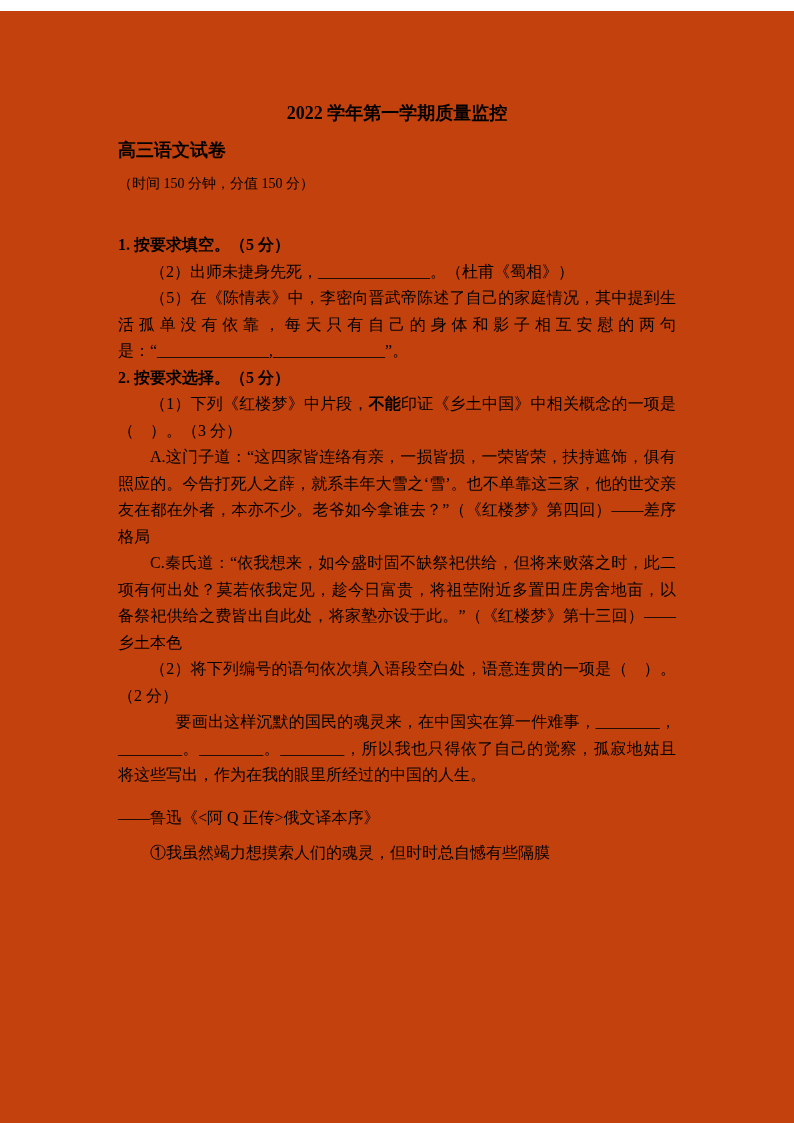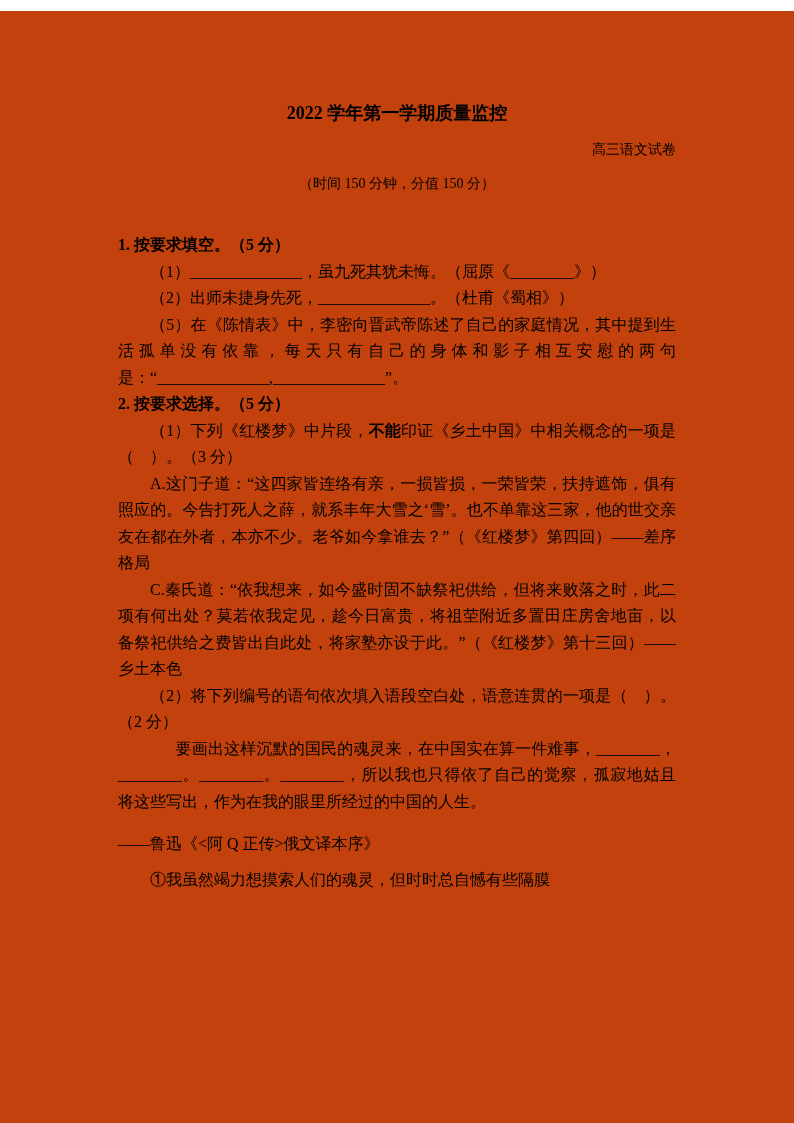--- a/index.html
+++ b/index.html
@@ -19,30 +19,30 @@
     font-family: "Liberation Serif", "DejaVu Serif", serif;
   }
   .title {
     font-size: 18px;
     line-height: 24px;
     font-weight: bold;
     text-align: center;
     margin: 0 0 13px 0;
   }
   .subtitle {
-    font-size: 14px;
+    font-size: 18px;
     line-height: 24px;
-    font-weight: normal;
-    text-align: right;
+    font-weight: bold;
+    text-align: left;
     margin: 0 0 12px 0;
   }
   .meta {
     font-size: 14px;
     line-height: 20px;
-    text-align: center;
+    text-align: left;
     margin: 0 0 38px 0;
   }
   .part-heading {
     font-size: 16px;
     line-height: 22px;
     font-weight: bold;
     text-align: center;
     margin: 0 0 15px 0;
   }
   p.body-line {
@@ -75,21 +75,20 @@
 <body>
 
 <div class="page">
 
   <h1 class="title">2022 学年第一学期质量监控</h1>
   <h2 class="subtitle">高三语文试卷</h2>
   <p class="meta">（时间 150 分钟，分值 150 分）</p>
 
 
   <p class="body-line q-heading">1. 按要求填空。（5 分）</p>
-  <p class="body-line indent2">（1）______________，虽九死其犹未悔。（屈原《________》）</p>
   <p class="body-line indent2">（2）出师未捷身先死，______________。（杜甫《蜀相》）</p>
   <p class="body-line indent2">（5）在《陈情表》中，李密向晋武帝陈述了自己的家庭情况，其中提到生活孤单没有依靠，每天只有自己的身体和影子相互安慰的两句是：“______________,______________”。</p>
 
   <p class="body-line q-heading">2. 按要求选择。（5 分）</p>
 
   <p class="body-line indent2"><span>（1）下列《红楼梦》中片段，</span><span class="em-bold">不能</span><span>印证《乡土中国》中相关概念的一项是（　）。（3 分）</span></p>
 
   <p class="body-line indent2">A.这门子道：“这四家皆连络有亲，一损皆损，一荣皆荣，扶持遮饰，俱有照应的。今告打死人之薛，就系丰年大雪之‘雪’。也不单靠这三家，他的世交亲友在都在外者，本亦不少。老爷如今拿谁去？”（《红楼梦》第四回）——差序格局</p>
   <p class="body-line indent2">C.秦氏道：“依我想来，如今盛时固不缺祭祀供给，但将来败落之时，此二项有何出处？莫若依我定见，趁今日富贵，将祖茔附近多置田庄房舍地亩，以备祭祀供给之费皆出自此处，将家塾亦设于此。”（《红楼梦》第十三回）——乡土本色</p>
 

